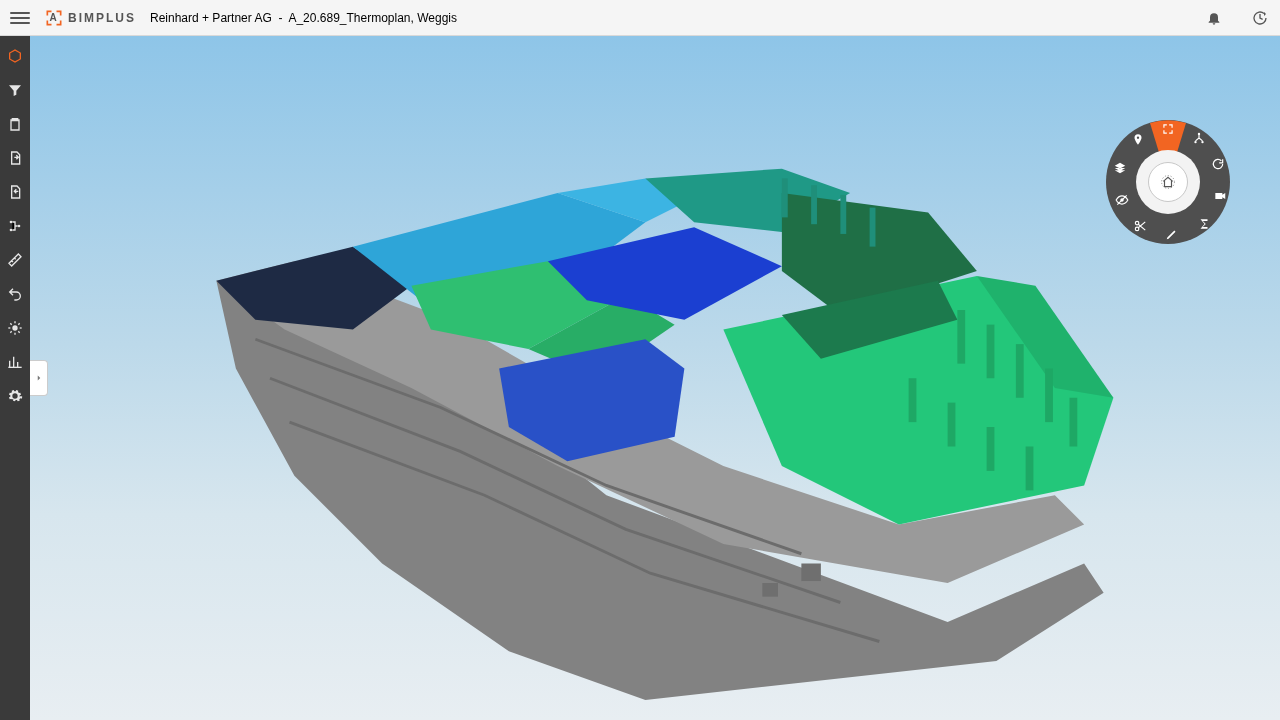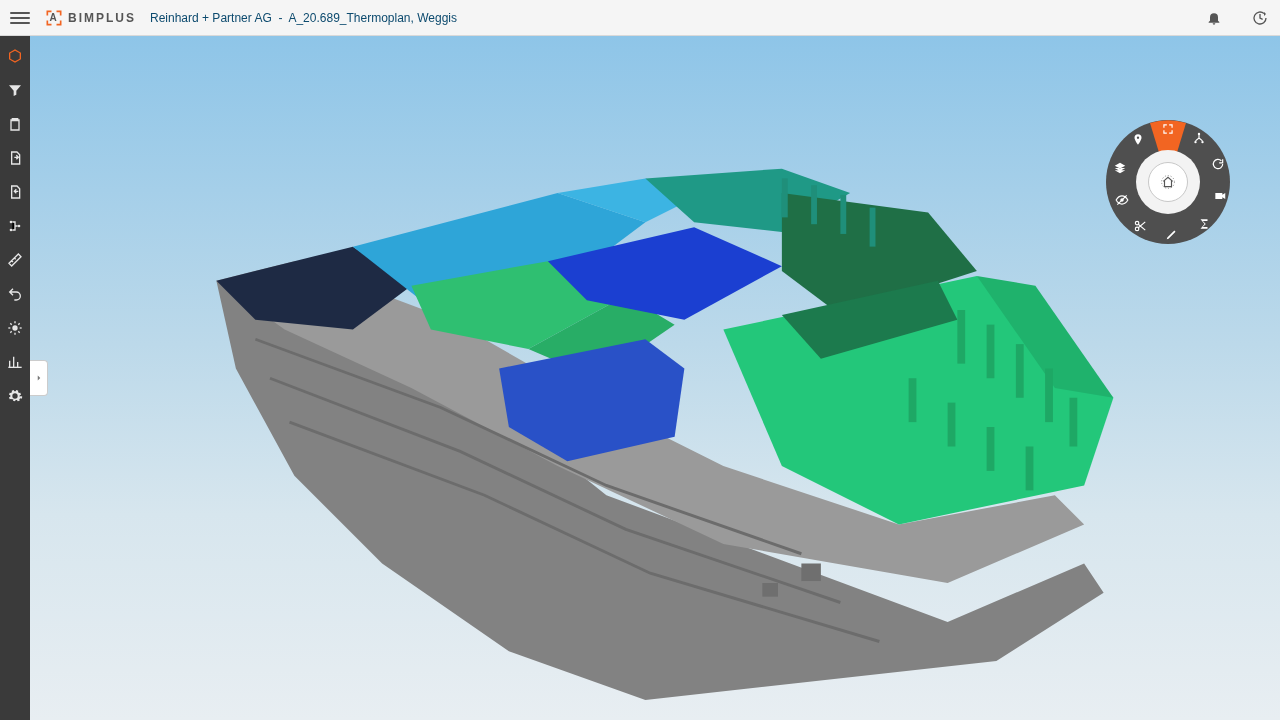--- a/index.html
+++ b/index.html
@@ -18,21 +18,21 @@
     font-size: 12px;
     color: #4a4a4a;
   }
   .hamburger {
     width: 20px; height: 20px; display:flex; flex-direction:column; justify-content:center; gap:3px; cursor:pointer;
   }
   .hamburger span { display:block; height:2px; background:#555; border-radius:1px; }
   .brand { display:flex; align-items:center; gap:4px; font-weight:600; letter-spacing:2px; color:#555; }
   .brand-mark { width:20px; height:20px; position:relative; }
   .brand-mark svg { display:block; }
-  .breadcrumb { color:#0c4a6e; }
+  .breadcrumb { color:#000000; }
   .top-spacer { flex:1; }
   .top-icon { width:20px; height:20px; display:flex; align-items:center; justify-content:center; cursor:pointer; color:#555; margin-left:12px; }
 
   
   .main {
     flex:1;
     display:flex;
     position:relative;
   }
   .sidebar {

